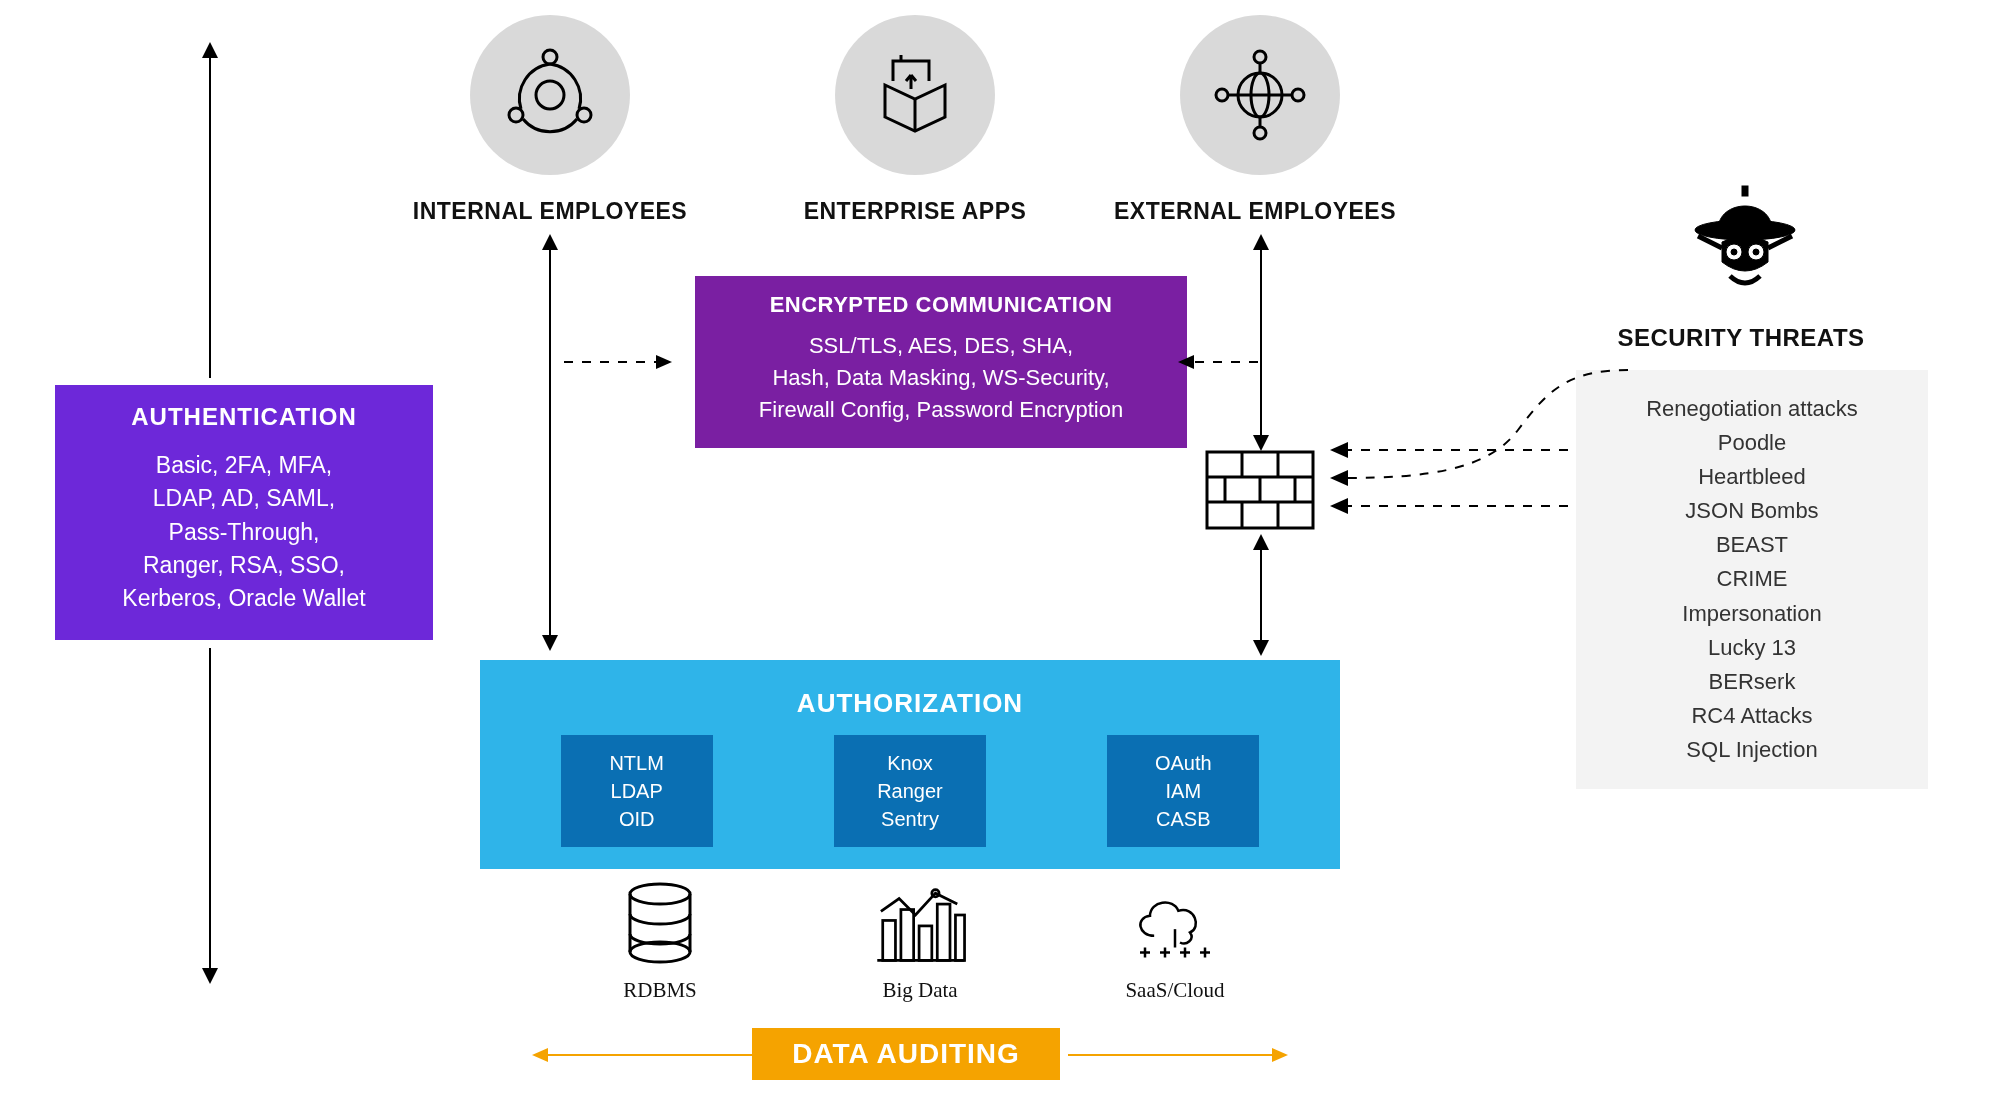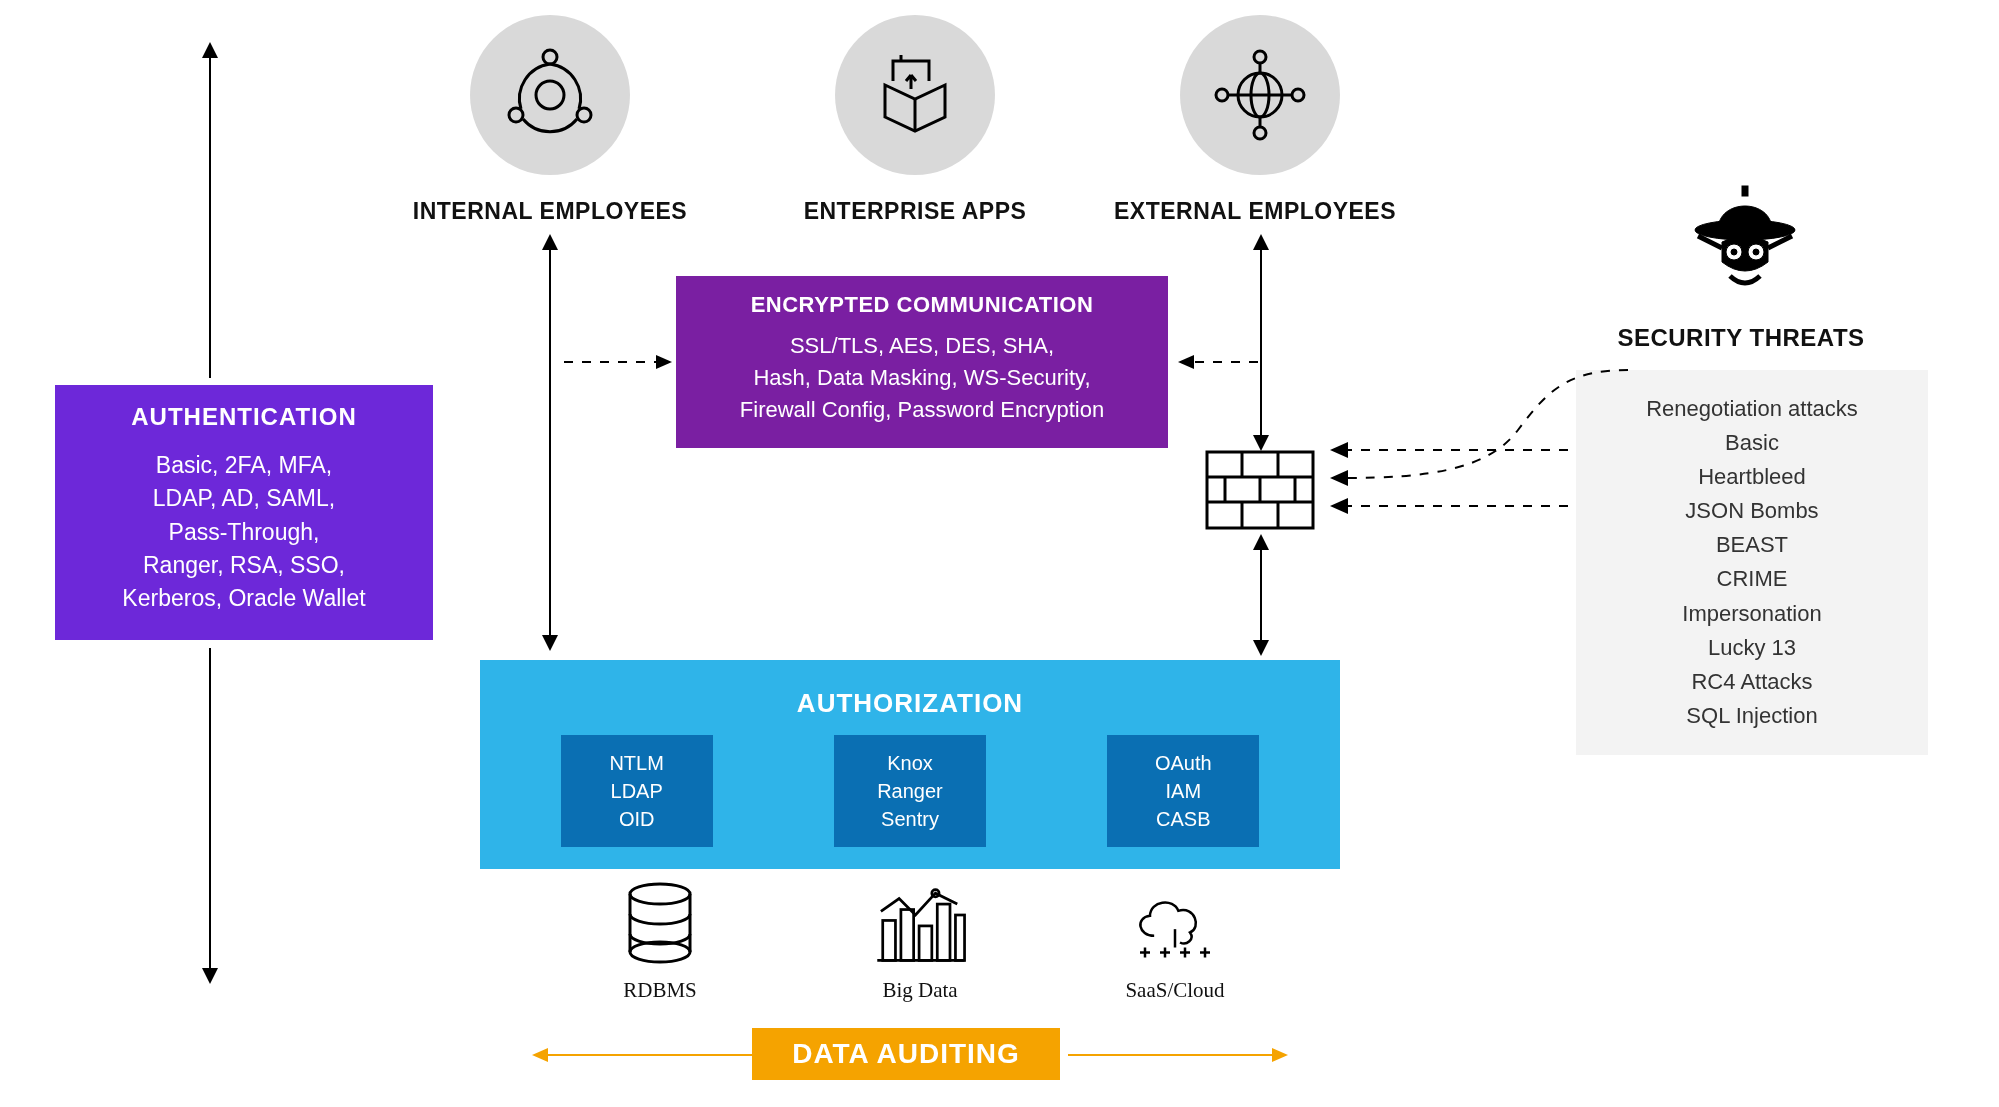--- a/index.html
+++ b/index.html
@@ -199,21 +199,21 @@
   </div>
 </div>
 
 <svg class="abs" style="left:190px; top:40px; width:40px; height:945px;">
   <line x1="20" y1="12" x2="20" y2="338" class="arrow-line"></line>
   <line x1="20" y1="608" x2="20" y2="934" class="arrow-line"></line>
   <polygon points="20,2 12,18 28,18" class="arrowhead"></polygon>
   <polygon points="20,944 12,928 28,928" class="arrowhead"></polygon>
 </svg>
 
-<div class="abs enc-box" style="left:676px; top:276px;">
+<div class="abs enc-box" style="left:695px; top:276px;">
   <div class="enc-title">ENCRYPTED COMMUNICATION</div>
   <div class="enc-body">
     <div>SSL/TLS, AES, DES, SHA,</div>
     <div>Hash, Data Masking, WS-Security,</div>
     <div>Firewall Config, Password Encryption</div>
   </div>
 </div>
 
 <div class="abs authz-box" style="left:480px; top:660px;">
   <div class="authz-title">AUTHORIZATION</div>
@@ -316,27 +316,28 @@
     <circle cx="54" cy="72" r="3" fill="#000"></circle>
     <circle cx="76" cy="72" r="3" fill="#000"></circle>
     <path d="M42 68 L18 56" stroke-width="5"></path>
     <path d="M88 68 L112 56" stroke-width="5"></path>
     <path d="M50 96 Q65 110 80 96" fill="none" stroke-width="5"></path>
   </svg>
 </div>
 <div class="abs threats-title" style="left:1576px; top:324px; width:330px;">SECURITY THREATS</div>
 <div class="abs threats-box" style="left:1576px; top:370px;">
   <div>Renegotiation attacks</div>
-  <div>Basic</div>
+  <div>Poodle</div>
   <div>Heartbleed</div>
   <div>JSON Bombs</div>
   <div>BEAST</div>
   <div>CRIME</div>
   <div>Impersonation</div>
   <div>Lucky 13</div>
+  <div>BERserk</div>
   <div>RC4 Attacks</div>
   <div>SQL Injection</div>
 </div>
 
 <svg class="abs" style="left:530px; top:230px; width:40px; height:425px;">
   <line x1="20" y1="14" x2="20" y2="411" class="arrow-line"></line>
   <polygon points="20,4 12,20 28,20" class="arrowhead"></polygon>
   <polygon points="20,421 12,405 28,405" class="arrowhead"></polygon>
 </svg>
 <svg class="abs" style="left:560px; top:350px; width:116px; height:24px;">

